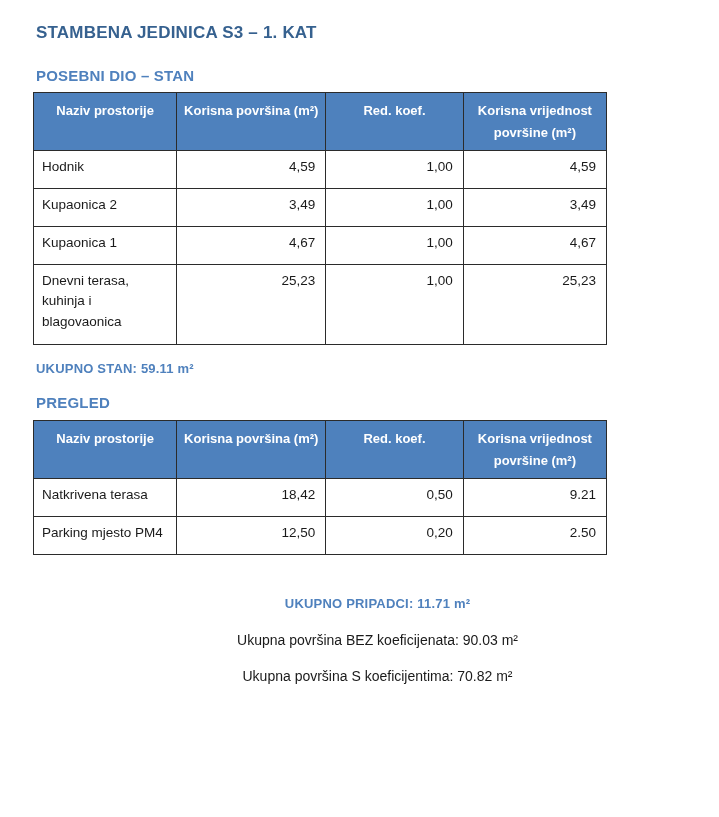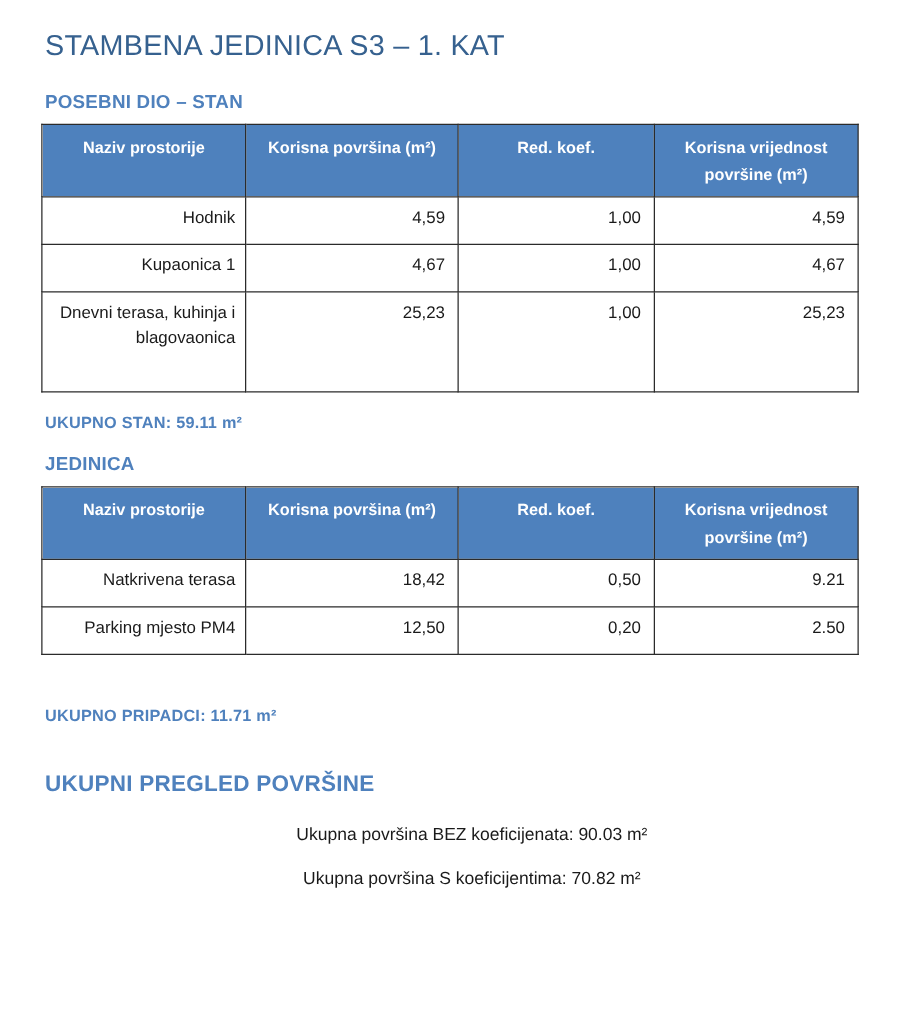--- a/index.html
+++ b/index.html
@@ -10,37 +10,37 @@
   }
   .page {
     position: relative;
     width: 719px;
     height: 817px;
     background: #ffffff;
     overflow: hidden;
   }
   .doc-title {
     margin: 24px 0 0 36px;
-    font-size: 23px;
+    font-size: 17px;
     line-height: 1.1;
-    font-weight: normal;
+    font-weight: bold;
     color: #36618F;
     letter-spacing: 0.2px;
   }
   .section-heading {
     margin: 25px 0 0 36px;
     font-size: 15px;
     line-height: 1.1;
     font-weight: bold;
     color: #4F81BD;
     letter-spacing: 0.2px;
   }
   .data-table {
     margin: 8px 0 0 33px;
-    width: 654px;
+    width: 574px;
     border-collapse: collapse;
     table-layout: fixed;
   }
   .data-table th,
   .data-table td {
     border: 1px solid #2b2b2b;
     box-sizing: border-box;
     overflow: hidden;
   }
   .data-table th {
@@ -54,39 +54,39 @@
     height: 58px;
     line-height: 1.7;
   }
   .data-table td {
     font-size: 13.5px;
     color: #1a1a1a;
     vertical-align: top;
     padding: 6px 8px 0 8px;
     height: 38px;
     line-height: 1.5;
-    text-align: right;
+    text-align: left;
   }
   .data-table td.num {
     text-align: right;
     padding-right: 10px;
   }
   .data-table tr.tall td {
     height: 80px;
   }
   .total-line {
     margin-left: 36px;
     font-size: 13px;
     line-height: 1.1;
     font-weight: bold;
     color: #4F81BD;
     letter-spacing: 0.2px;
   }
   .total-stan    { margin-top: 17px; }
-  .total-pripadci{ margin-top: 42px; }
+  .total-pripadci{ margin-top: 42px; text-align: center; }
   .h-pripadci    { margin-top: 19px; }
   .summary-heading {
     margin: 38px 0 0 36px;
     font-size: 18px;
     line-height: 1.1;
     font-weight: bold;
     color: #4F81BD;
     letter-spacing: 0.2px;
   }
   .summary-line {
@@ -123,37 +123,43 @@
       </tr>
     </thead>
     <tbody>
       <tr>
         <td>Hodnik</td>
         <td class="num">4,59</td>
         <td class="num">1,00</td>
         <td class="num">4,59</td>
       </tr>
       <tr>
+        <td>Kupaonica 2</td>
+        <td class="num">3,49</td>
+        <td class="num">1,00</td>
+        <td class="num">3,49</td>
+      </tr>
+      <tr>
         <td>Kupaonica 1</td>
         <td class="num">4,67</td>
         <td class="num">1,00</td>
         <td class="num">4,67</td>
       </tr>
       <tr class="tall">
         <td>Dnevni terasa, kuhinja i blagovaonica</td>
         <td class="num">25,23</td>
         <td class="num">1,00</td>
         <td class="num">25,23</td>
       </tr>
     </tbody>
   </table>
 
   <div class="total-line total-stan">UKUPNO STAN: 59.11 m²</div>
 
-  <div class="section-heading h-pripadci">JEDINICA</div>
+  <div class="section-heading h-pripadci">PREGLED</div>
 
   <table class="data-table">
     <colgroup>
       <col style="width:25%">
         <col style="width:26%">
         <col style="width:24%">
         <col style="width:25%">
     </colgroup>
     <thead>
       <tr>
@@ -174,18 +180,17 @@
         <td>Parking mjesto PM4</td>
         <td class="num">12,50</td>
         <td class="num">0,20</td>
         <td class="num">2.50</td>
       </tr>
     </tbody>
   </table>
 
   <div class="total-line total-pripadci">UKUPNO PRIPADCI: 11.71 m²</div>
 
-  <div class="summary-heading">UKUPNI PREGLED POVRŠINE</div>
 
   <div class="summary-line first">Ukupna površina BEZ koeficijenata: 90.03 m²</div>
   <div class="summary-line">Ukupna površina S koeficijentima: 70.82 m²</div>
 
 </div>
 
 </body></html>

